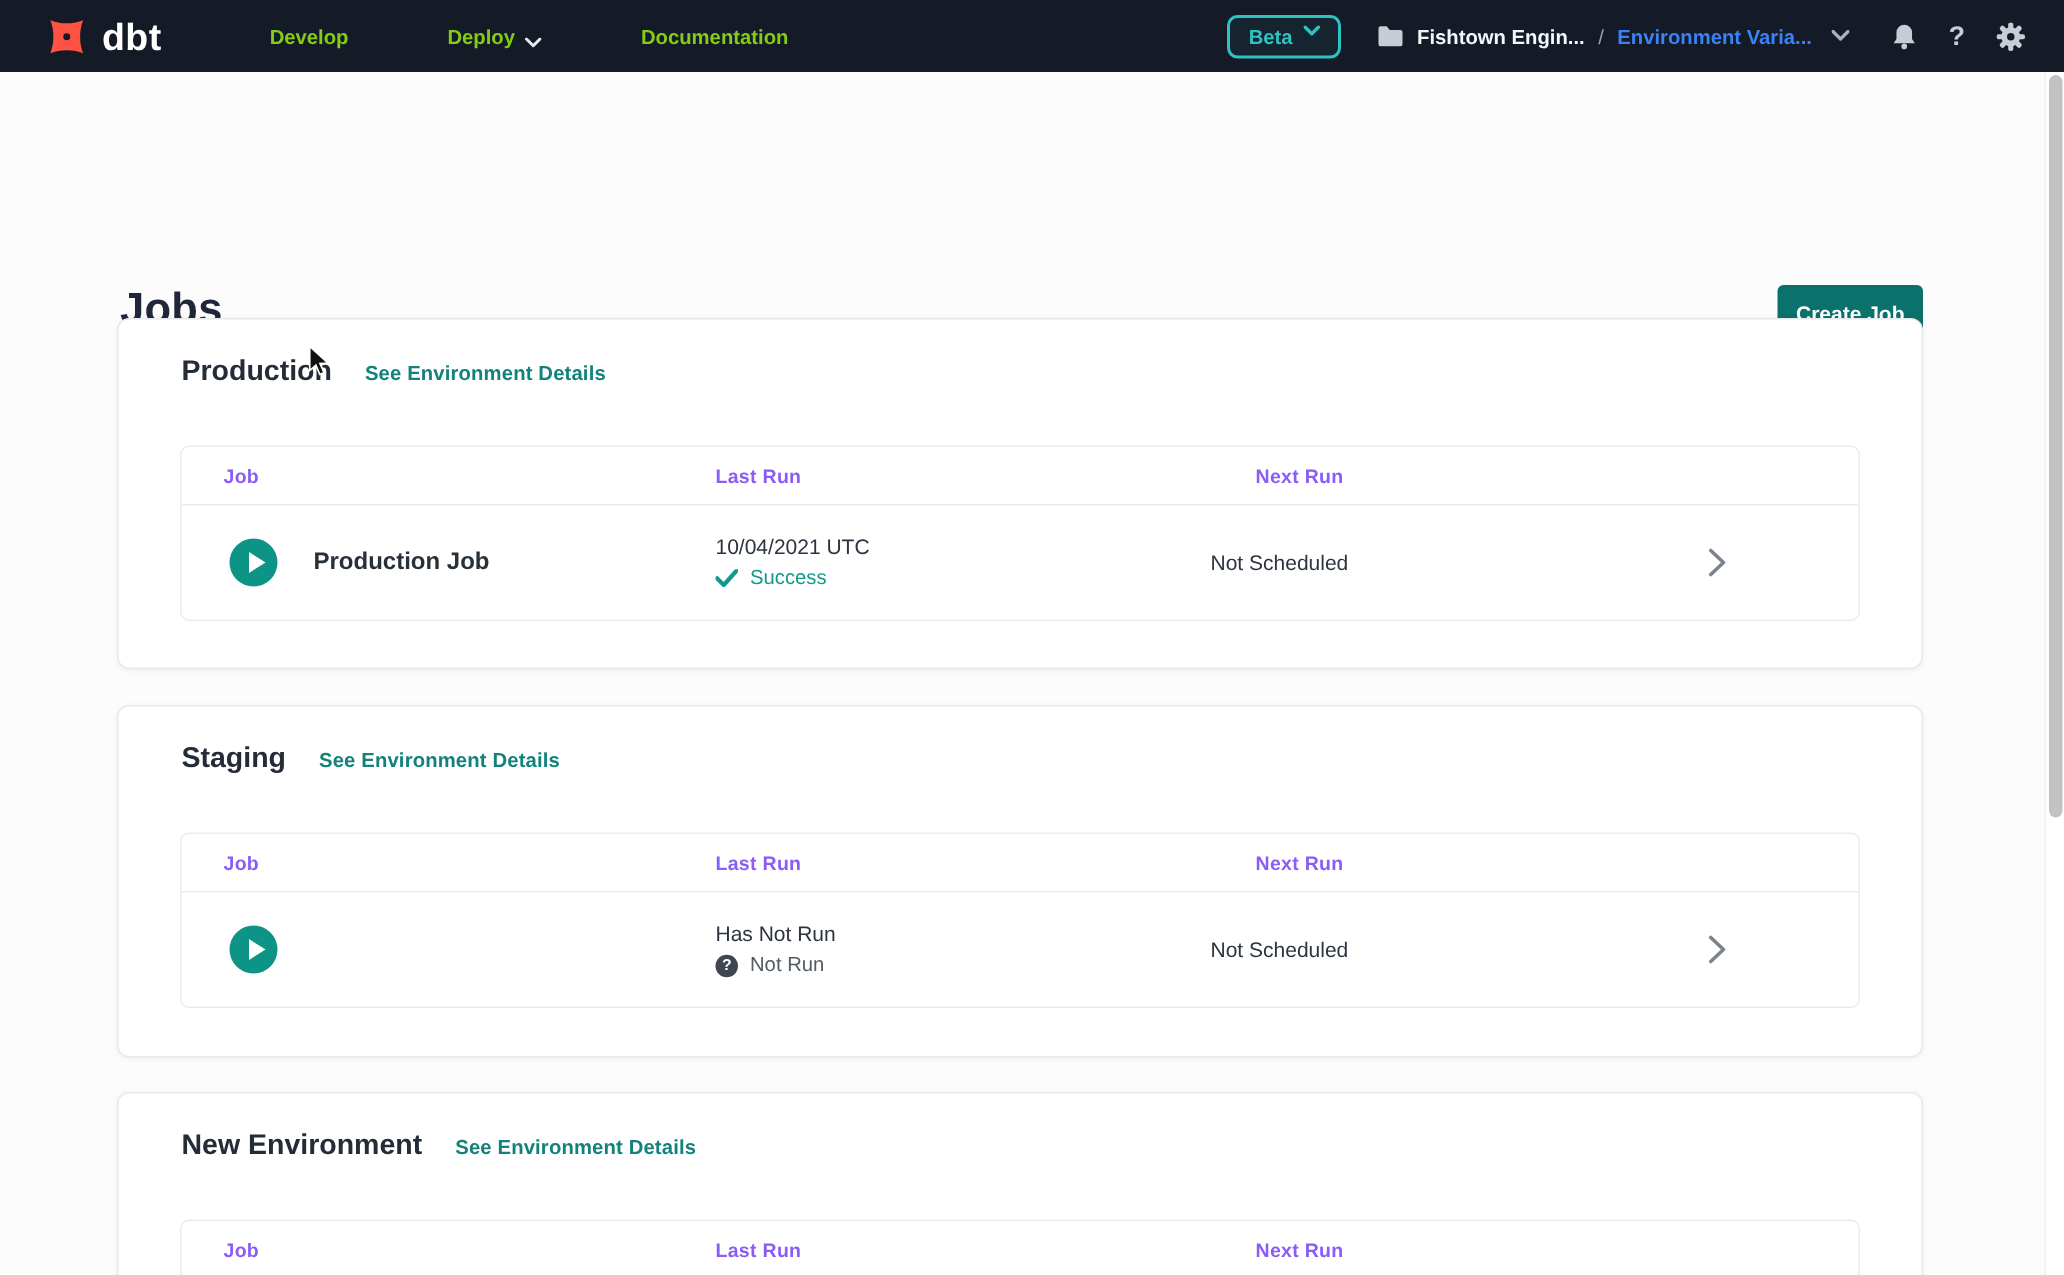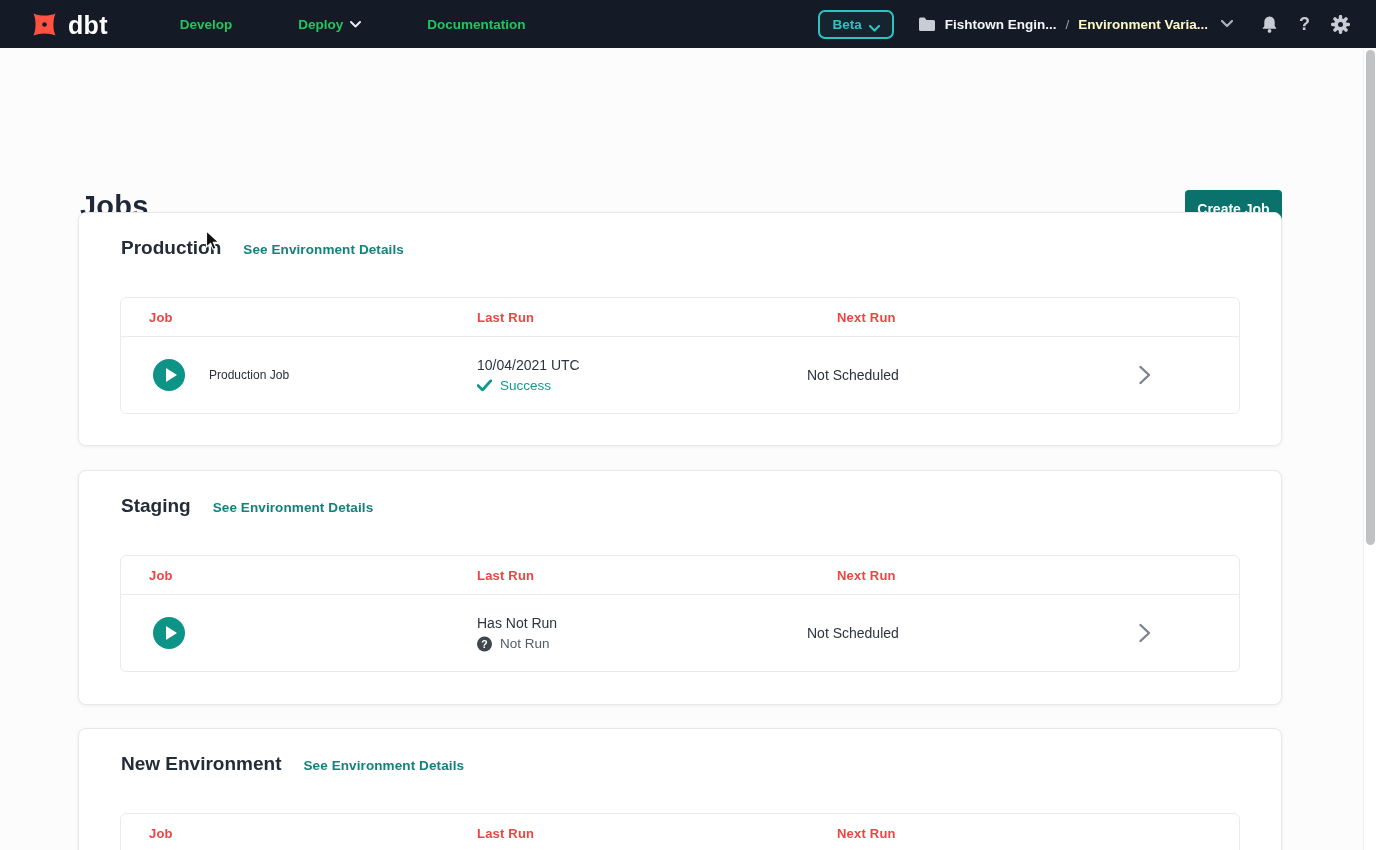--- a/index.html
+++ b/index.html
@@ -6,28 +6,28 @@
   html,body { width:1376px; height:850px; overflow:hidden; }
   body { font-family:"Liberation Sans", sans-serif; background:#fcfcfd; position:relative; }
 
   
   .navbar { position:absolute; top:0; left:0; width:1376px; height:48px; background:#141b27;
             display:flex; align-items:center; justify-content:space-between; padding:0 26px 0 28px; z-index:30; }
   .nav-left { display:flex; align-items:center; }
   .brand { display:flex; align-items:flex-end; gap:7px; cursor:pointer; }
   .brand-text { color:#ffffff; font-size:25px; font-weight:800; letter-spacing:.3px; line-height:1; padding-bottom:3px; }
   .nav-items { display:flex; align-items:center; margin-left:36px; gap:30px; }
-  .nav-item { color:#22c55e; font-size:13.5px; font-weight:700; display:flex; align-items:center; gap:7px; cursor:pointer;padding-left:36px; }
+  .nav-item { color:#84cc16; font-size:13.5px; font-weight:700; display:flex; align-items:flex-end; gap:7px; cursor:pointer;padding-left:36px; }
   .nav-right { display:flex; align-items:center; gap:24px; }
-  .beta-pill { display:flex; align-items:flex-end; gap:7px; background:rgba(46,195,195,.06); border:2px solid #2ec3c3;
+  .beta-pill { display:flex; align-items:flex-start; gap:7px; background:rgba(46,195,195,.06); border:2px solid #2ec3c3;
                color:#2ec3c3; font-family:inherit; font-size:13.5px; font-weight:700; border-radius:7px; padding:5px 12px; cursor:pointer; }
   .breadcrumb { display:flex; align-items:center; gap:9px; cursor:pointer; }
   .crumb-project { color:#f4f6f8; font-size:13.5px; font-weight:700; }
   .crumb-sep { color:#98a0ab; font-size:13.5px; }
-  .crumb-section { color:#fef9c3; font-size:13.5px; font-weight:600; }
+  .crumb-section { color:#3b82f6; font-size:13.5px; font-weight:600; }
   .nav-icons { display:flex; align-items:center; gap:21px; margin-left:4px; }
   .help-glyph { color:#c8ccd4; font-size:18px; font-weight:800; line-height:1; cursor:pointer; }
   .icon-btn { display:flex; align-items:center; cursor:pointer; }
 
   
   .main { position:absolute; top:48px; left:0; width:1320px; height:802px; background:#fcfcfd;margin-top:44px; }
   .page-title { position:absolute; left:80px; top:98px; font-size:29px; font-weight:700; color:#1f2838; letter-spacing:.2px; }
   .create-job { position:absolute; top:98px; left:1185px; width:97px; height:37px; background:#0b716c; color:#ffffff;
                 border:none; border-radius:4px; font-family:inherit; font-size:14px; font-weight:600; cursor:pointer; }
 
@@ -35,29 +35,29 @@
 
   
   .env-card { position:absolute; left:78px; width:1204px; background:#ffffff; border:1px solid #e7e8ea;
               border-radius:8px; box-shadow:0 1px 4px rgba(20,25,35,.06); }
   .card-head { position:absolute; top:24px; left:42px; display:flex; align-items:baseline; gap:22px; }
   .env-name { font-size:19px; font-weight:700; color:#242c38; }
   .env-link { font-size:13.5px; font-weight:700; color:#12827b; text-decoration:none; letter-spacing:.1px; cursor:pointer; }
 
   .jobs-table { position:absolute; left:41px; right:41px; top:84px; border:1px solid #e9ebed; border-radius:6px; background:#fff; overflow:hidden; }
   .thead { position:relative; height:39px; border-bottom:1px solid #e9ebed; }
-  .th { position:absolute; top:0; line-height:39px; font-size:13px; font-weight:600; color:#ef4444; letter-spacing:.2px; }
+  .th { position:absolute; top:0; line-height:39px; font-size:13px; font-weight:600; color:#8b5cf6; letter-spacing:.2px; }
   .th-job  { left:28px; }
   .th-last { left:356px; }
   .th-next { left:716px; }
   .trow { position:relative; height:76px; cursor:pointer; }
   .play-btn { position:absolute; left:32px; top:22px; width:32px; height:32px; border-radius:50%;
               background:#0d9486; border:none; cursor:pointer; display:flex; align-items:center; justify-content:center; }
   .play-tri { width:0; height:0; border-left:11px solid #ffffff; border-top:7px solid transparent; border-bottom:7px solid transparent; margin-left:4px; }
-  .job-name { position:absolute; left:88px; top:0; height:76px; display:flex; align-items:center; font-size:12px; font-weight:400; color:#283039; }
+  .job-name { position:absolute; left:88px; top:0; height:76px; display:flex; align-items:center; font-size:16px; font-weight:700; color:#283039; }
   .last-run { position:absolute; left:356px; top:50%; transform:translateY(-50%); }
   .lr-date { font-size:14px; color:#2d3440; line-height:20px; }
   .lr-status { display:flex; align-items:center; gap:8px; line-height:20px; margin-top:1px; }
   .lr-status .status-label-success { font-size:13.5px; color:#109a8c; }
   .q-circle { width:15px; height:15px; border-radius:50%; background:#3f464f; color:#ffffff; font-size:10.5px; font-weight:700;
               display:flex; align-items:center; justify-content:center; line-height:1; }
   .status-label-muted { font-size:13.5px; color:#545b64; }
   .next-run { position:absolute; left:686px; top:0; height:76px; display:flex; align-items:center; font-size:14px; color:#2d3440; }
   .row-chevron { position:absolute; left:1018px; top:28px; }
 

